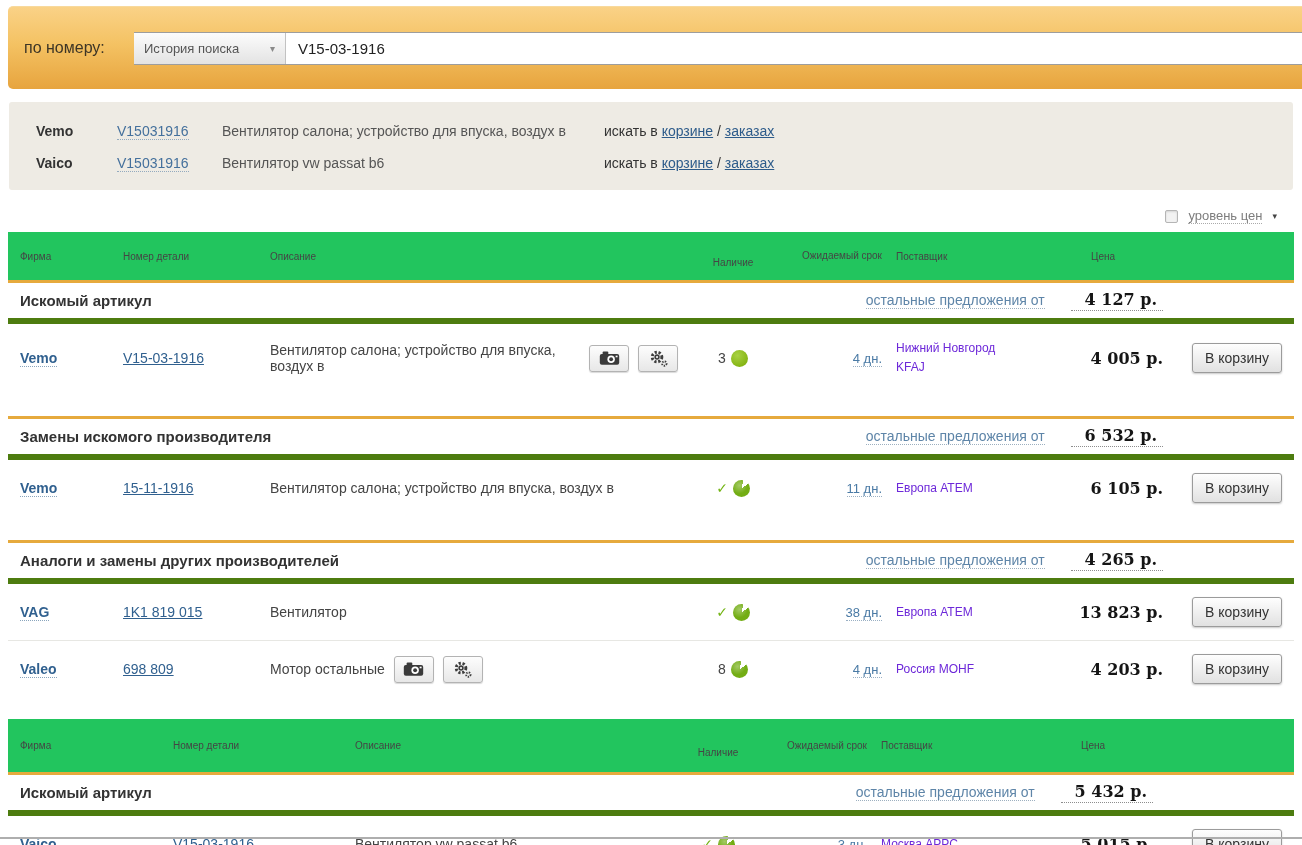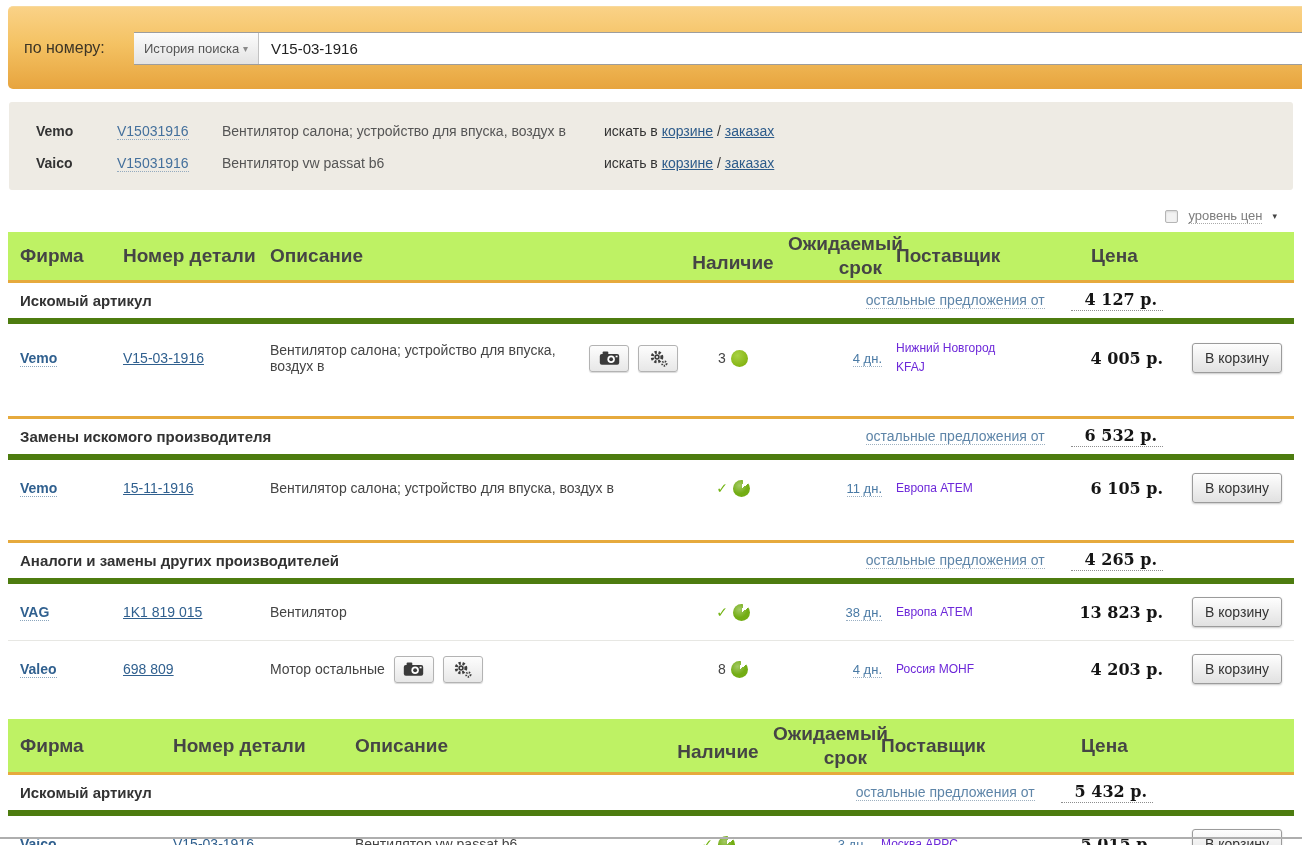--- a/index.html
+++ b/index.html
@@ -6,21 +6,21 @@
   html,body { width:1302px; height:845px; overflow:hidden; background:#fff;
               font-family:"Liberation Sans", sans-serif; position:relative; }
 
   
   .topbar { margin:6px 0 0 8px; height:83px; border-radius:5px 0 0 5px;
             background:linear-gradient(#fad287 0%, #f4c263 45%, #e7a43e 100%);
             border-top:1px solid #f8d99c; display:flex; align-items:center; }
   .search-label { margin-left:16px; width:96px; font-size:16px; color:#3d3526; }
   .search-controls { flex:1; height:33px; display:flex; margin-left:14px;
                      border-top:1px solid #9d9d9d; border-bottom:1px solid #9d9d9d; background:#fff; }
-  .history-btn { width:125px; background:linear-gradient(#fcfcfc,#e3e3e3);
+  .history-btn { width:152px; background:linear-gradient(#fcfcfc,#e3e3e3);
                  border:0; border-right:1px solid #c2c2c2; color:#555; font-size:13px;
                  display:flex; align-items:center; justify-content:space-between; padding:0 10px;
                  font-family:"Liberation Sans",sans-serif; cursor:pointer; }
   .history-caret { color:#8a8a8a; font-size:10px; }
   .search-input { flex:1; border:0; outline:none; font-size:15px; color:#222; padding:0 12px;
                   font-family:"Liberation Sans",sans-serif; }
 
   
   .history-panel { margin:13px 9px 0 9px; background:#eeebe4; border-radius:3px; padding:13px 0 11px; }
   .hrow { display:flex; align-items:baseline; padding:8px 0; font-size:14px; }
@@ -38,22 +38,22 @@
   .pl-label { font-size:13px; color:#7d7d7d; border-bottom:1px dotted #aaa; cursor:pointer; }
   .pl-caret { font-size:9px; color:#444; }
 
   
   .ptable { margin:0 8px; }
   .ptable--second { margin-top:22px; }
   .grid { display:grid; align-items:center; }
   .t1 .grid { grid-template-columns:115px 135px 420px 110px 100px 155px 120px 1fr; }
   .t2 .grid { grid-template-columns:165px 170px 320px 110px 100px 160px 120px 1fr; }
 
-  .thead { background:#bef264; border-bottom:3px solid #e6aa3d; min-height:51px;
-           font-weight:bold; font-size:19px; color:#454545; }
+  .thead { background:#22c55e; border-bottom:3px solid #e6aa3d; min-height:51px;
+           font-weight:normal; font-size:10px; color:#454545; }
   .t2 .thead { min-height:56px; }
   .th-pad { padding-left:12px; }
   .th-avail { text-align:center;margin-top:13px; }
   .th-term { text-align:right; padding-right:6px; line-height:1.25; }
   .th-supplier { padding-left:8px; }
   .th-price { padding-left:48px; }
 
   .section--gold { border-top:3px solid #e6aa3d; margin-top:24px; }
   .sec-head { border-bottom:6px solid #4d7c0f; }
   .sec-title { grid-column:1/4; font-weight:bold; font-size:15px; color:#333; padding:7px 0 7px 12px; }

